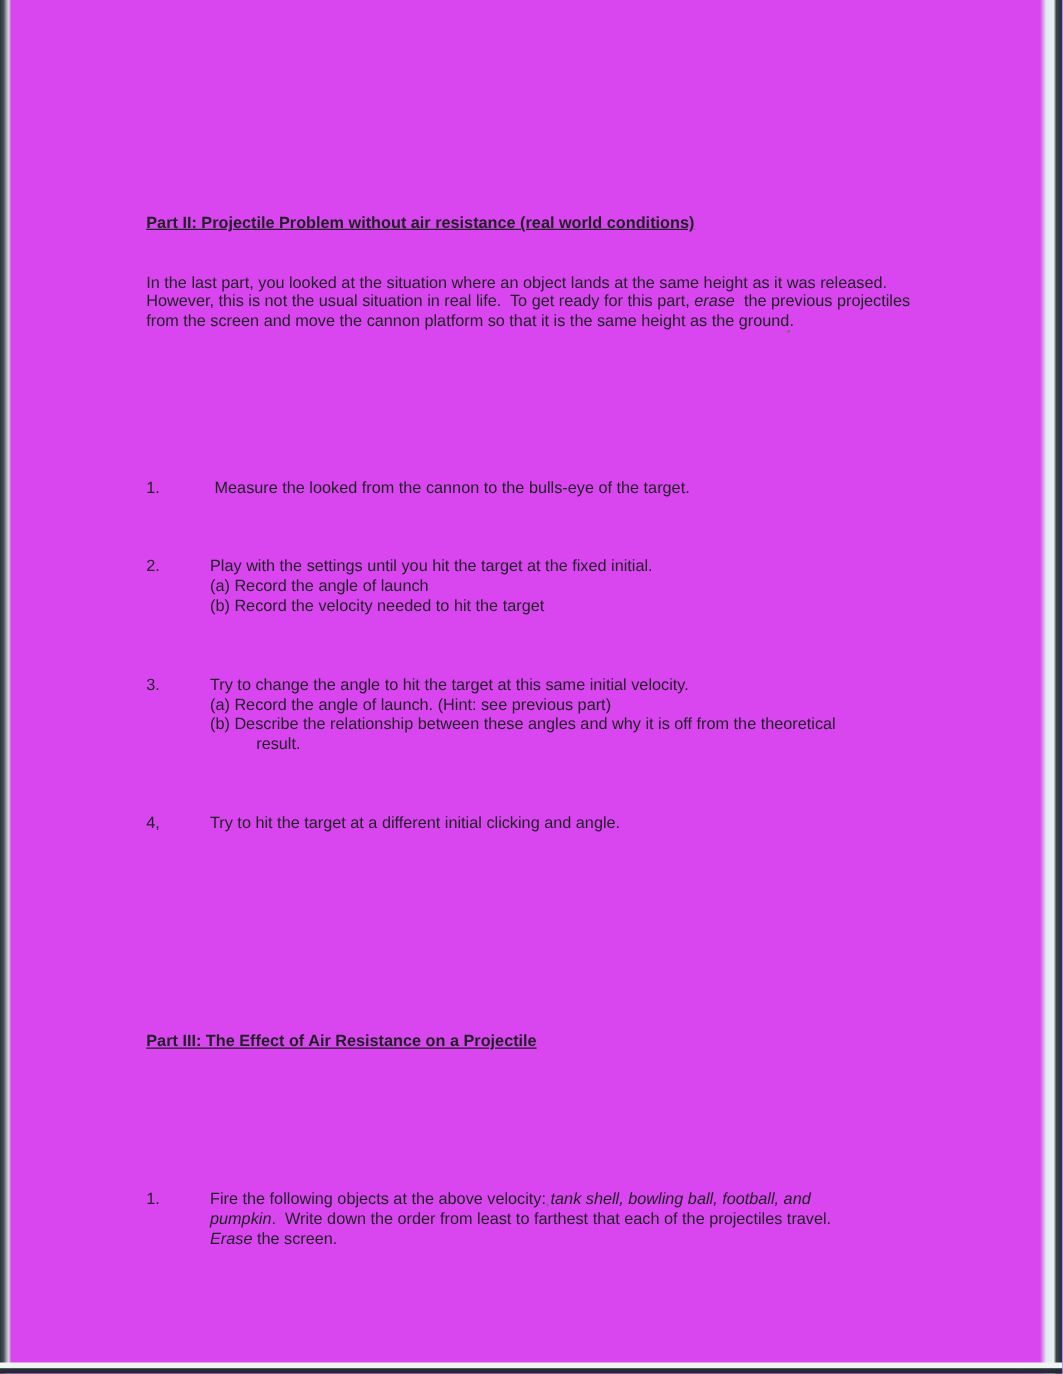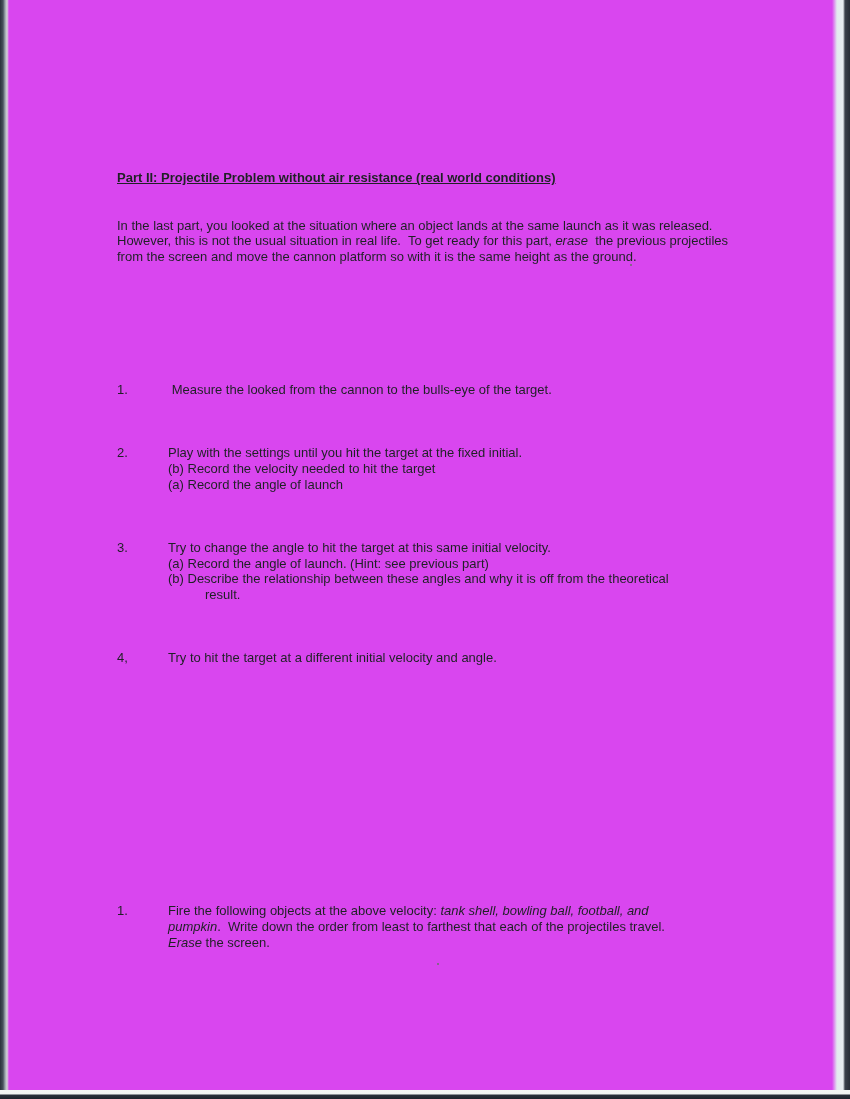--- a/index.html
+++ b/index.html
@@ -54,47 +54,48 @@
   <div class="edge-left"></div>
   <div class="edge-right"></div>
   <div class="edge-bottom"></div>
   <div class="speck" style="left:437px; top:963px;"></div>
   <div class="speck" style="left:630px; top:264px;"></div>
 
   <div class="content">
 
     <section class="sec-part2">
       <h2 class="heading">Part II: Projectile Problem without air resistance (real world conditions)</h2>
-      <p class="para"><span>In the last part, you looked at the situation where an object lands at the same launch as it was released.  However, this is not the usual situation in real life.  To get ready for this part, </span><span class="i">erase</span><span>  the previous projectiles from the screen and move the cannon platform so with it is the same height as the ground.</span></p>
+      <p class="para"><span>In the last part, you looked at the situation where an object lands at the same height as it was released.  However, this is not the usual situation in real life.  To get ready for this part, </span><span class="i">erase</span><span>  the previous projectiles from the screen and move the cannon platform so that it is the same height as the ground.</span></p>
       <div class="list">
         
       
           <div class="li">
             <div class="num">1.</div>
             <div class="body"><div class="item-line"><span> Measure the looked from the cannon to the bulls-eye of the target.</span></div></div>
           </div>
         
           <div class="li">
             <div class="num">2.</div>
-            <div class="body"><div class="item-line"><span>Play with the settings until you hit the target at the fixed initial.</span></div><div class="item-line"><span>(b) Record the velocity needed to hit the target</span></div><div class="item-line"><span>(a) Record the angle of launch</span></div></div>
+            <div class="body"><div class="item-line"><span>Play with the settings until you hit the target at the fixed initial.</span></div><div class="item-line"><span>(a) Record the angle of launch</span></div><div class="item-line"><span>(b) Record the velocity needed to hit the target</span></div></div>
           </div>
         
           <div class="li">
             <div class="num">3.</div>
             <div class="body"><div class="item-line"><span>Try to change the angle to hit the target at this same initial velocity.</span></div><div class="item-line"><span>(a) Record the angle of launch. (Hint: see previous part)</span></div><div class="item-line"><span>(b) Describe the relationship between these angles and why it is off from the theoretical</span></div><div class="item-line ind1"><span>result.</span></div></div>
           </div>
         
           <div class="li">
             <div class="num">4,</div>
-            <div class="body"><div class="item-line"><span>Try to hit the target at a different initial velocity and angle.</span></div></div>
+            <div class="body"><div class="item-line"><span>Try to hit the target at a different initial clicking and angle.</span></div></div>
           </div>
         </div>
     </section>
 
     <section class="sec-part3">
+      <h2 class="heading">Part III: The Effect of Air Resistance on a Projectile</h2>
       <div class="list list-a">
         
       
           <div class="li">
             <div class="num">1.</div>
             <div class="body"><div class="item-line"><span>Fire the following objects at the above velocity: </span><span class="i">tank shell, bowling ball, football, and</span></div><div class="item-line"><span class="i">pumpkin</span><span>.  Write down the order from least to farthest that each of the projectiles travel.</span></div><div class="item-line"><span class="i">Erase</span><span> the screen.</span></div></div>
           </div>
         
           
         </div>

